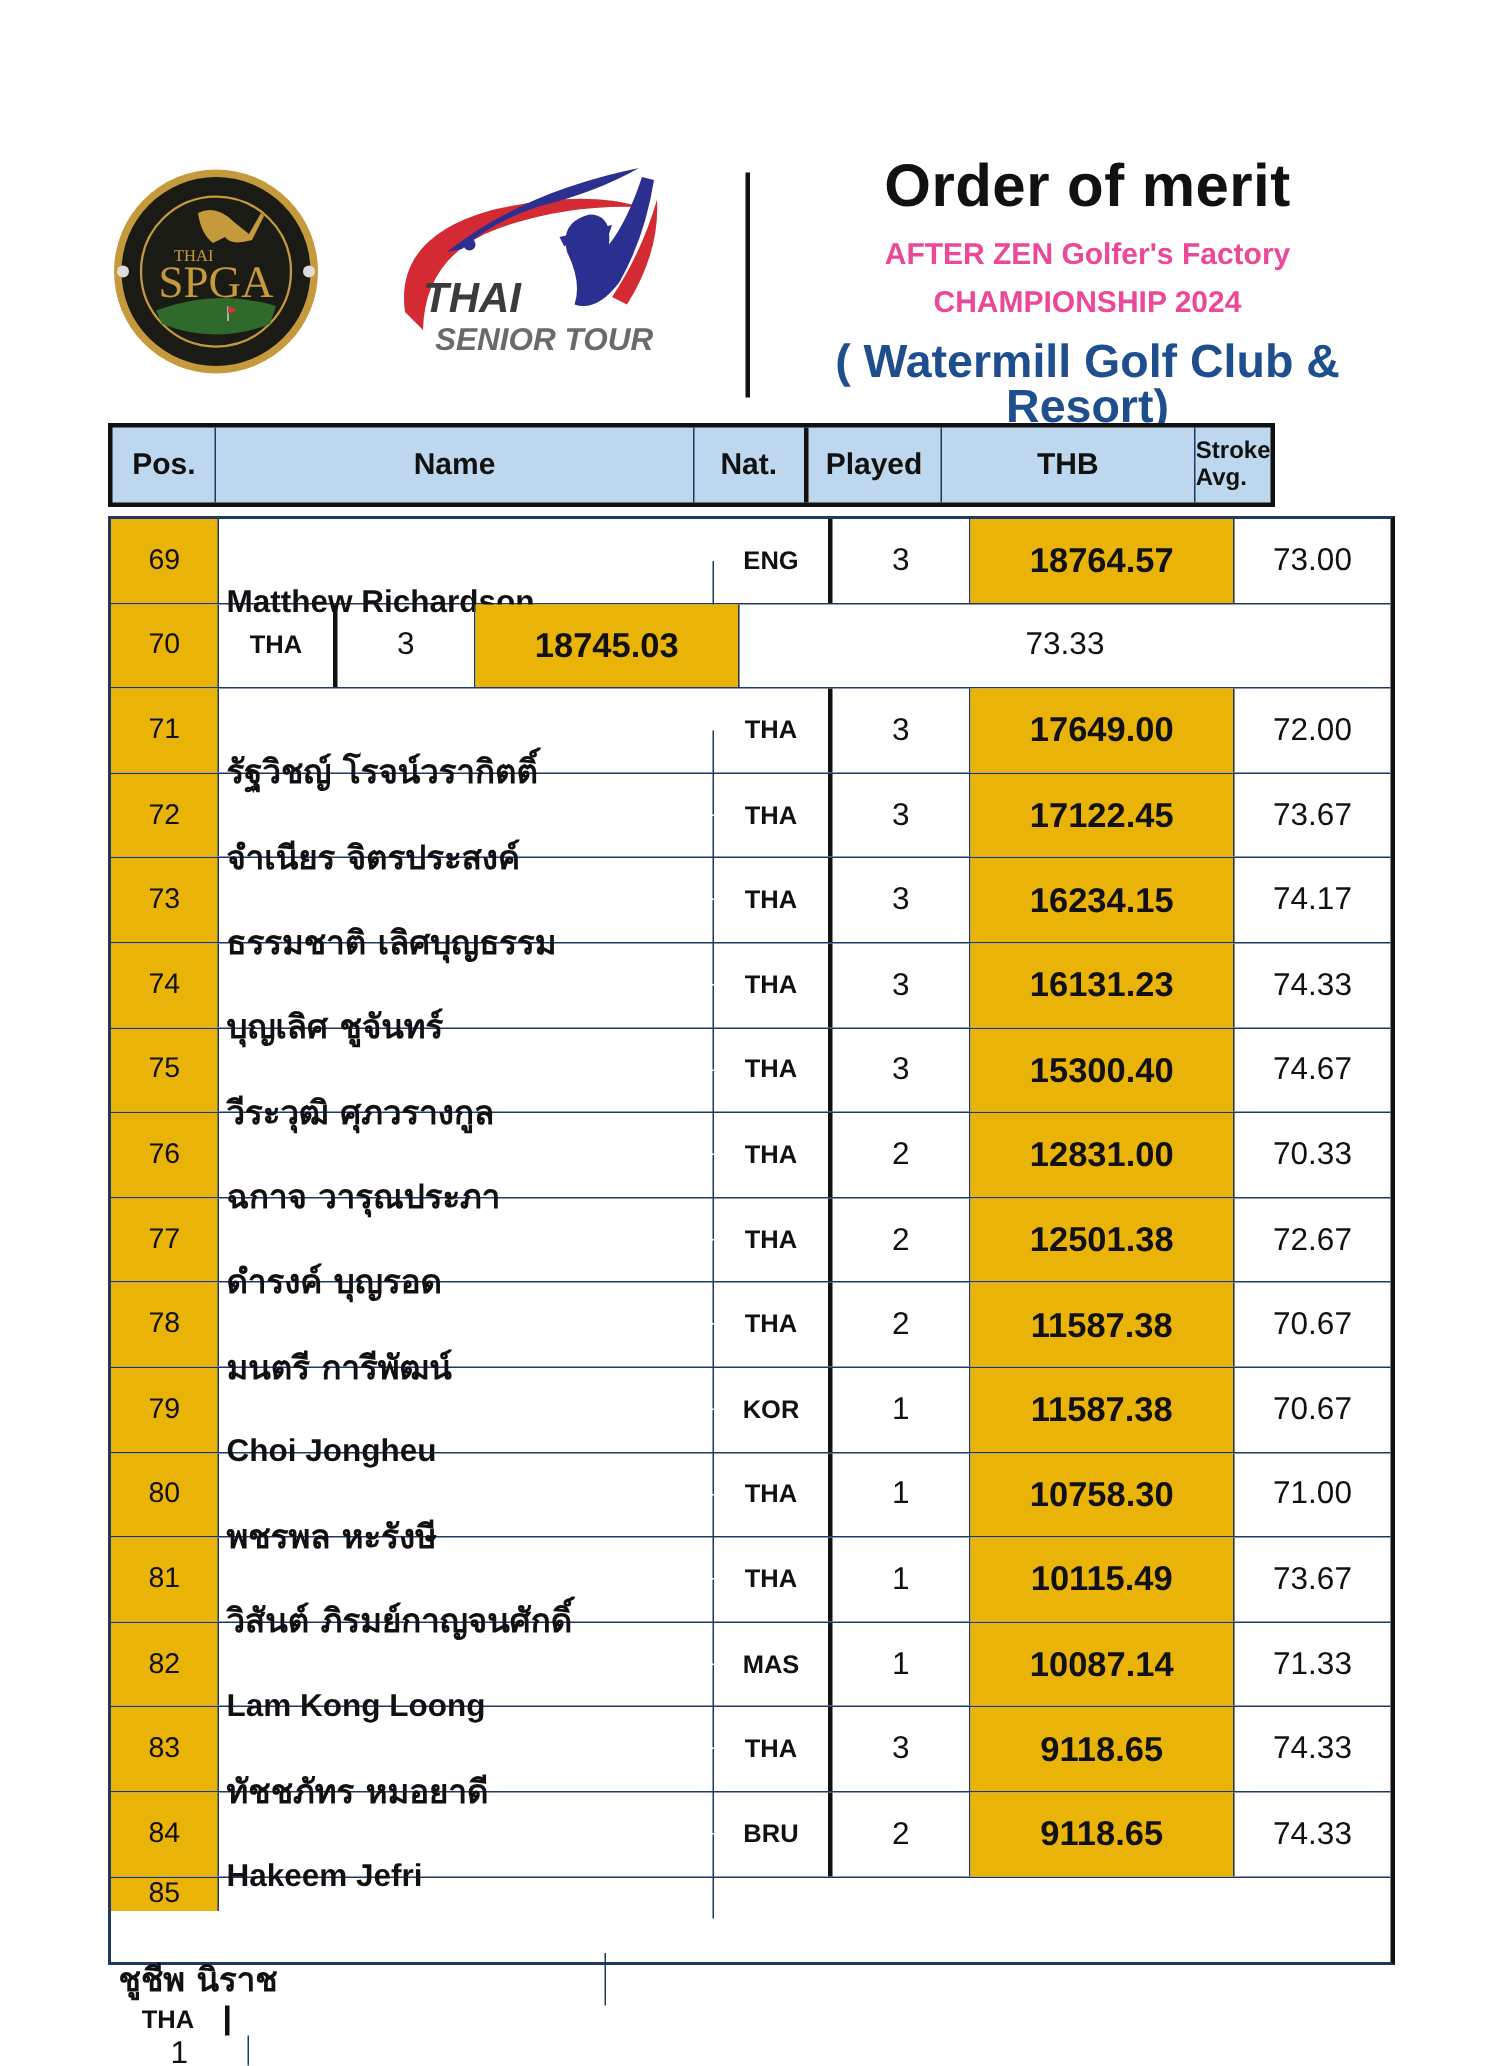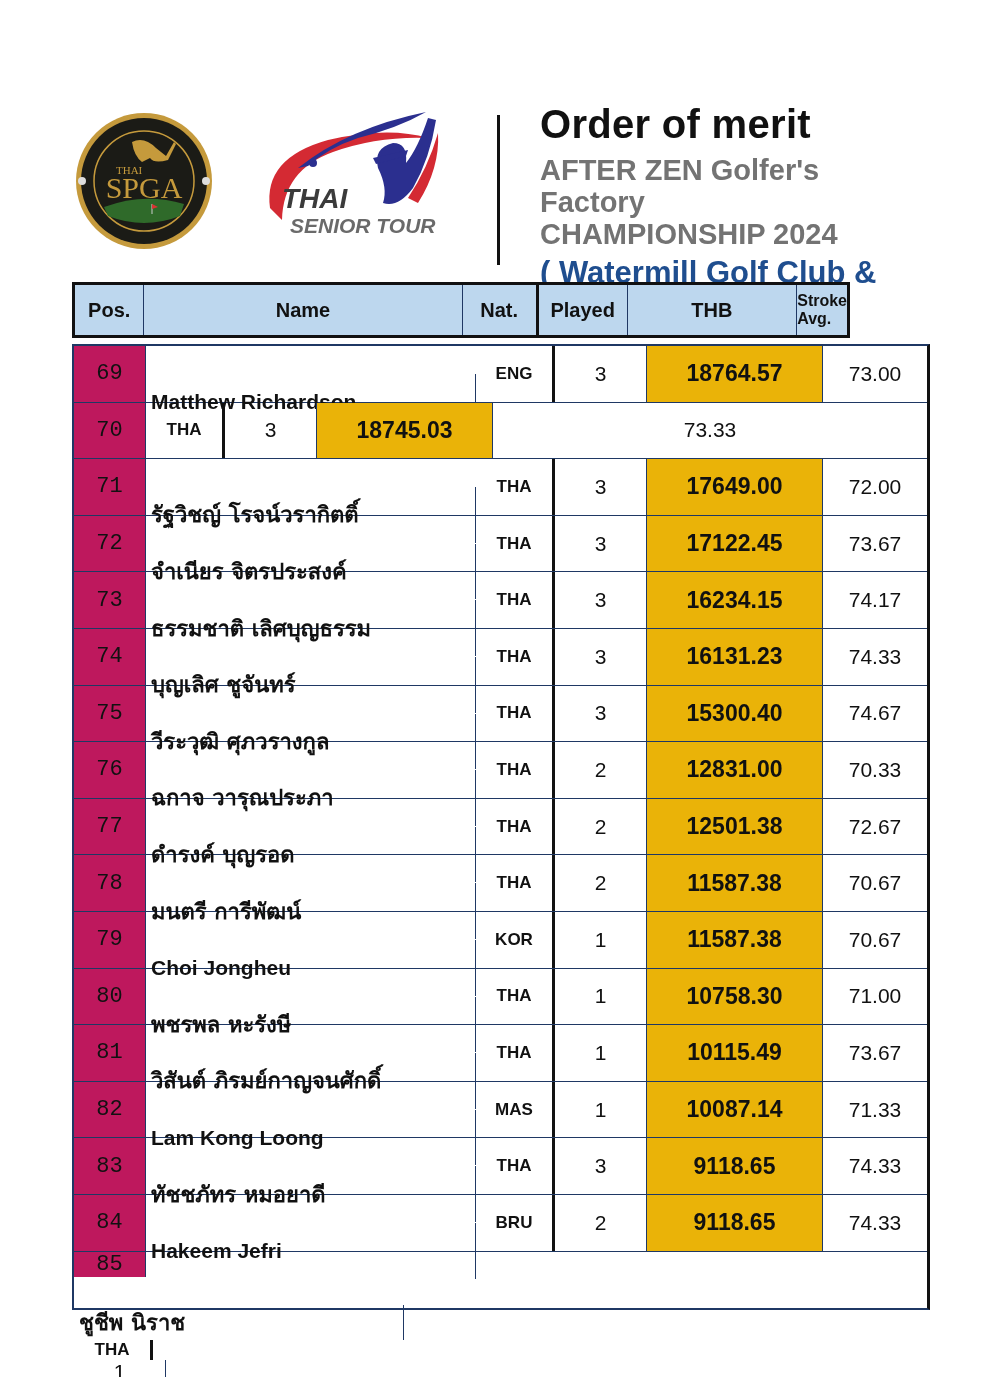--- a/index.html
+++ b/index.html
@@ -2,39 +2,39 @@
 <html><head>
 <meta charset="utf-8">
 <style>
   html, body { margin:0; padding:0; background:#ffffff; }
   body { width:1000px; height:1377px; position:relative; font-family:"DejaVu Sans", "Liberation Sans", sans-serif; overflow:hidden; }
 
   
   .logo-spga { position:absolute; left:74px; top:112px; width:140px; height:138px; }
   .logo-tst { position:absolute; left:258px; top:108px; width:190px; height:135px; }
   .vdivider { position:absolute; left:497px; top:115px; width:3px; height:150px; background:#111; }
-  .title-block { position:absolute; left:540px; top:98px; width:370px; text-align:left; }
+  .title-block { position:absolute; left:540px; top:98px; width:370px; text-align:center; }
   .title { font-family:"Liberation Sans", sans-serif; font-size:40px; color:#111; margin:0; line-height:52px; letter-spacing:0.3px; }
-  .subtitle { font-family:"Liberation Sans", sans-serif; font-weight:bold; font-size:29px; color:#737373; line-height:32px; margin-top:4px; }
+  .subtitle { font-family:"Liberation Sans", sans-serif; font-weight:bold; font-size:20px; color:#ec4899; line-height:32px; margin-top:4px; }
   .venue { font-family:"Liberation Sans", sans-serif; font-weight:bold; font-size:31px; color:#1f4e8f; line-height:30px; margin-top:8px; }
 
   
   .thead { position:absolute; left:72px; top:282px; width:778px; height:56px; border:3px solid #111; box-sizing:border-box; display:flex; background:#bdd7ee; }
   .th { height:100%; display:flex; align-items:center; justify-content:center; font-family:"Liberation Sans", sans-serif; font-weight:bold; font-size:20px; color:#111; box-sizing:border-box; border-right:1.5px solid #1f3864; }
   .th:last-child { border-right:none; }
   .th.small { font-size:16px; }
   .th.thick { border-right:3px solid #111; }
 
   
   .tbody { position:absolute; left:72px; top:344px; width:858px; border:2px solid #1f3864; box-sizing:border-box; border-right:3px solid #111; }
   .row { display:flex; height:56.6px; border-bottom:1.5px solid #1f3864; box-sizing:border-box; }
   .row:last-child { border-bottom:none;flex-direction:column; }
   .cell { height:100%; display:flex; align-items:center; box-sizing:border-box; border-right:1.5px solid #1f3864; color:#111; }
   .cell:last-child { border-right:none; }
-  .c-pos { width:72px; justify-content:center; background:#be185d; font-family:Liberation Mono, monospace; font-size:22px; }
+  .c-pos { width:72px; justify-content:center; background:#eab308; font-family:Liberation Sans, sans-serif; font-size:19px; }
   .c-name { width:330px; padding-left:5px; font-family:"Liberation Sans", sans-serif; font-weight:bold; font-size:21px;margin-top:28px; }
   .c-name.thai { font-family:"DejaVu Sans", sans-serif; font-weight:bold; font-size:22px; }
   .c-nat { width:79px; justify-content:center; font-family:"Liberation Sans", sans-serif; font-weight:bold; font-size:17px; border-right:3px solid #111; }
   .c-played { width:92px; justify-content:center; font-family:"Liberation Sans", sans-serif; font-size:21px; }
   .c-thb { width:176px; justify-content:center; background:#eab308; font-family:"Liberation Sans", sans-serif; font-weight:bold; font-size:23px; }
   .c-avg { flex:1; justify-content:center; font-family:"Liberation Sans", sans-serif; font-size:21px; }
 </style>
 </head>
 <body>
 

